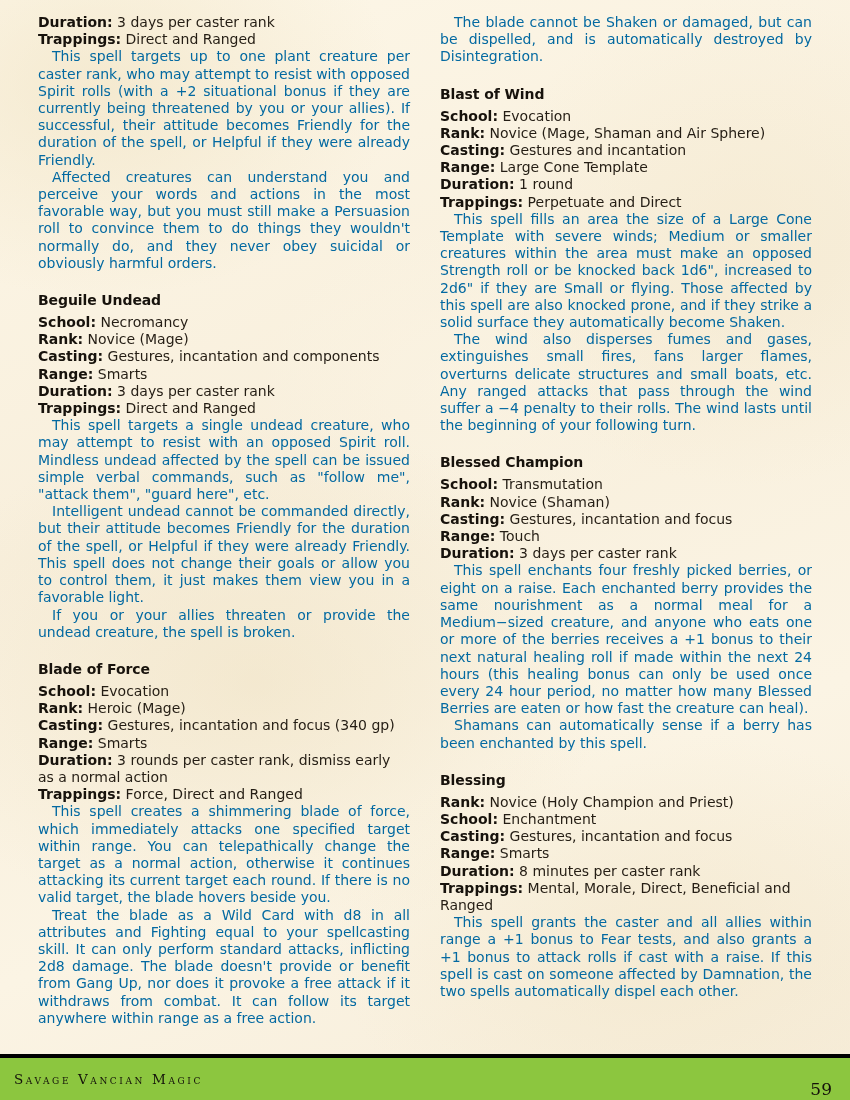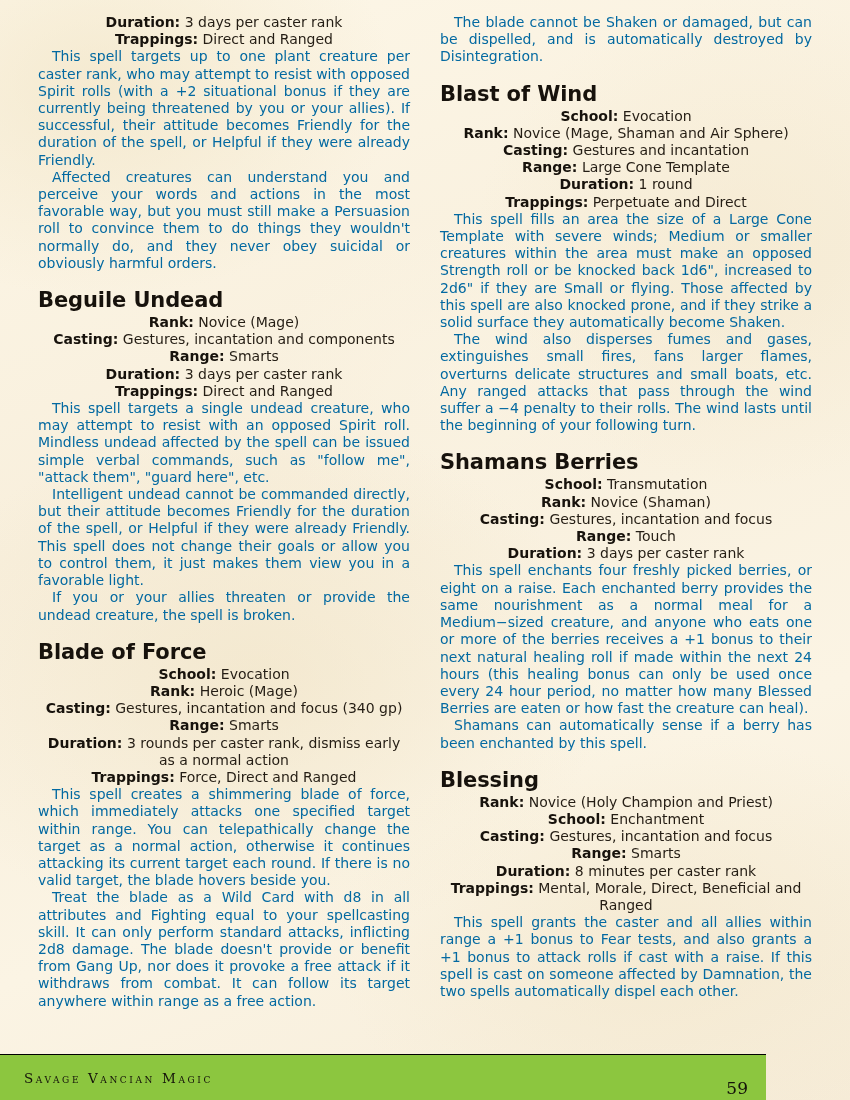--- a/index.html
+++ b/index.html
@@ -45,34 +45,34 @@
     gap: 30px;
   }
   .column {
     width: 372px;
     flex: 0 0 372px;
   }
 
   .spell-heading {
     font-family: "DejaVu Sans", sans-serif;
     font-weight: bold;
-    font-size: 21px;
+    font-size: 14px;
     line-height: 23px;
     color: #17120c;
     margin: 17px 0 2px 0;
     letter-spacing: -0.1px;
   }
   .column > .spell-heading:first-child { margin-top: 0; }
 
   .field {
     font-size: 14px;
     line-height: 17.2px;
     color: #241d14;
     margin: 0;
-    text-align: center;
+    text-align: left;
   }
   .field .k {
     font-weight: bold;
     color: #17120c;
   }
 
   p.body {
     font-size: 14px;
     line-height: 17.2px;
     color: #0369a1;
@@ -80,28 +80,28 @@
     text-align: justify;
     text-indent: 14px;
     hyphens: none;
   }
 
   
   #footer {
     position: absolute;
     left: 0;
     bottom: 0;
-    width: 766px;
+    width: 850px;
     height: 46px;
     background: #8cc63f;
-    border-top: 1px solid #000000;
+    border-top: 4px solid #000000;
     display: flex;
     align-items: center;
     justify-content: space-between;
-    padding: 0 18px 0 24px;
+    padding: 0 18px 0 14px;
   }
   #footer-title {
     font-family: "DejaVu Serif", serif;
     font-size: 13.5px;
     font-variant: small-caps;
     letter-spacing: 2.6px;
     color: #14120a;
   }
   #footer-page {
     font-family: "DejaVu Serif", serif;
@@ -117,20 +117,21 @@
 
 <div id="content">
   <div class="columns">
 
     <div class="column" id="left-column">
         <p class="field"><span class="k">Duration:</span> <span>3 days per caster rank</span></p>
         <p class="field"><span class="k">Trappings:</span> <span>Direct and Ranged</span></p>
         <p class="body">This spell targets up to one plant creature per caster rank, who may attempt to resist with opposed Spirit rolls (with a +2 situational bonus if they are currently being threatened by you or your allies). If successful, their attitude becomes Friendly for the duration of the spell, or Helpful if they were already Friendly.</p>
         <p class="body">Affected creatures can understand you and perceive your words and actions in the most favorable way, but you must still make a Persuasion roll to convince them to do things they wouldn't normally do, and they never obey suicidal or obviously harmful orders.</p>
         <h2 class="spell-heading">Beguile Undead</h2>
+        <p class="field"><span class="k">School:</span> <span>Necromancy</span></p>
         <p class="field"><span class="k">Rank:</span> <span>Novice (Mage)</span></p>
         <p class="field"><span class="k">Casting:</span> <span>Gestures, incantation and components</span></p>
         <p class="field"><span class="k">Range:</span> <span>Smarts</span></p>
         <p class="field"><span class="k">Duration:</span> <span>3 days per caster rank</span></p>
         <p class="field"><span class="k">Trappings:</span> <span>Direct and Ranged</span></p>
         <p class="body">This spell targets a single undead creature, who may attempt to resist with an opposed Spirit roll. Mindless undead affected by the spell can be issued simple verbal commands, such as "follow me", "attack them", "guard here", etc.</p>
         <p class="body">Intelligent undead cannot be commanded directly, but their attitude becomes Friendly for the duration of the spell, or Helpful if they were already Friendly. This spell does not change their goals or allow you to control them, it just makes them view you in a favorable light.</p>
         <p class="body">If you or your allies threaten or provide the undead creature, the spell is broken.</p>
         <h2 class="spell-heading">Blade of Force</h2>
         <p class="field"><span class="k">School:</span> <span>Evocation</span></p>
@@ -147,21 +148,21 @@
         <p class="body">The blade cannot be Shaken or damaged, but can be dispelled, and is automatically destroyed by Disintegration.</p>
         <h2 class="spell-heading">Blast of Wind</h2>
         <p class="field"><span class="k">School:</span> <span>Evocation</span></p>
         <p class="field"><span class="k">Rank:</span> <span>Novice (Mage, Shaman and Air Sphere)</span></p>
         <p class="field"><span class="k">Casting:</span> <span>Gestures and incantation</span></p>
         <p class="field"><span class="k">Range:</span> <span>Large Cone Template</span></p>
         <p class="field"><span class="k">Duration:</span> <span>1 round</span></p>
         <p class="field"><span class="k">Trappings:</span> <span>Perpetuate and Direct</span></p>
         <p class="body">This spell fills an area the size of a Large Cone Template with severe winds; Medium or smaller creatures within the area must make an opposed Strength roll or be knocked back 1d6", increased to 2d6" if they are Small or flying. Those affected by this spell are also knocked prone, and if they strike a solid surface they automatically become Shaken.</p>
         <p class="body">The wind also disperses fumes and gases, extinguishes small fires, fans larger flames, overturns delicate structures and small boats, etc. Any ranged attacks that pass through the wind suffer a −4 penalty to their rolls. The wind lasts until the beginning of your following turn.</p>
-        <h2 class="spell-heading">Shamans Berries</h2>
+        <h2 class="spell-heading">Blessed Champion</h2>
         <p class="field"><span class="k">School:</span> <span>Transmutation</span></p>
         <p class="field"><span class="k">Rank:</span> <span>Novice (Shaman)</span></p>
         <p class="field"><span class="k">Casting:</span> <span>Gestures, incantation and focus</span></p>
         <p class="field"><span class="k">Range:</span> <span>Touch</span></p>
         <p class="field"><span class="k">Duration:</span> <span>3 days per caster rank</span></p>
         <p class="body">This spell enchants four freshly picked berries, or eight on a raise. Each enchanted berry provides the same nourishment as a normal meal for a Medium−sized creature, and anyone who eats one or more of the berries receives a +1 bonus to their next natural healing roll if made within the next 24 hours (this healing bonus can only be used once every 24 hour period, no matter how many Blessed Berries are eaten or how fast the creature can heal).</p>
         <p class="body">Shamans can automatically sense if a berry has been enchanted by this spell.</p>
         <h2 class="spell-heading">Blessing</h2>
         <p class="field"><span class="k">Rank:</span> <span>Novice (Holy Champion and Priest)</span></p>
         <p class="field"><span class="k">School:</span> <span>Enchantment</span></p>

